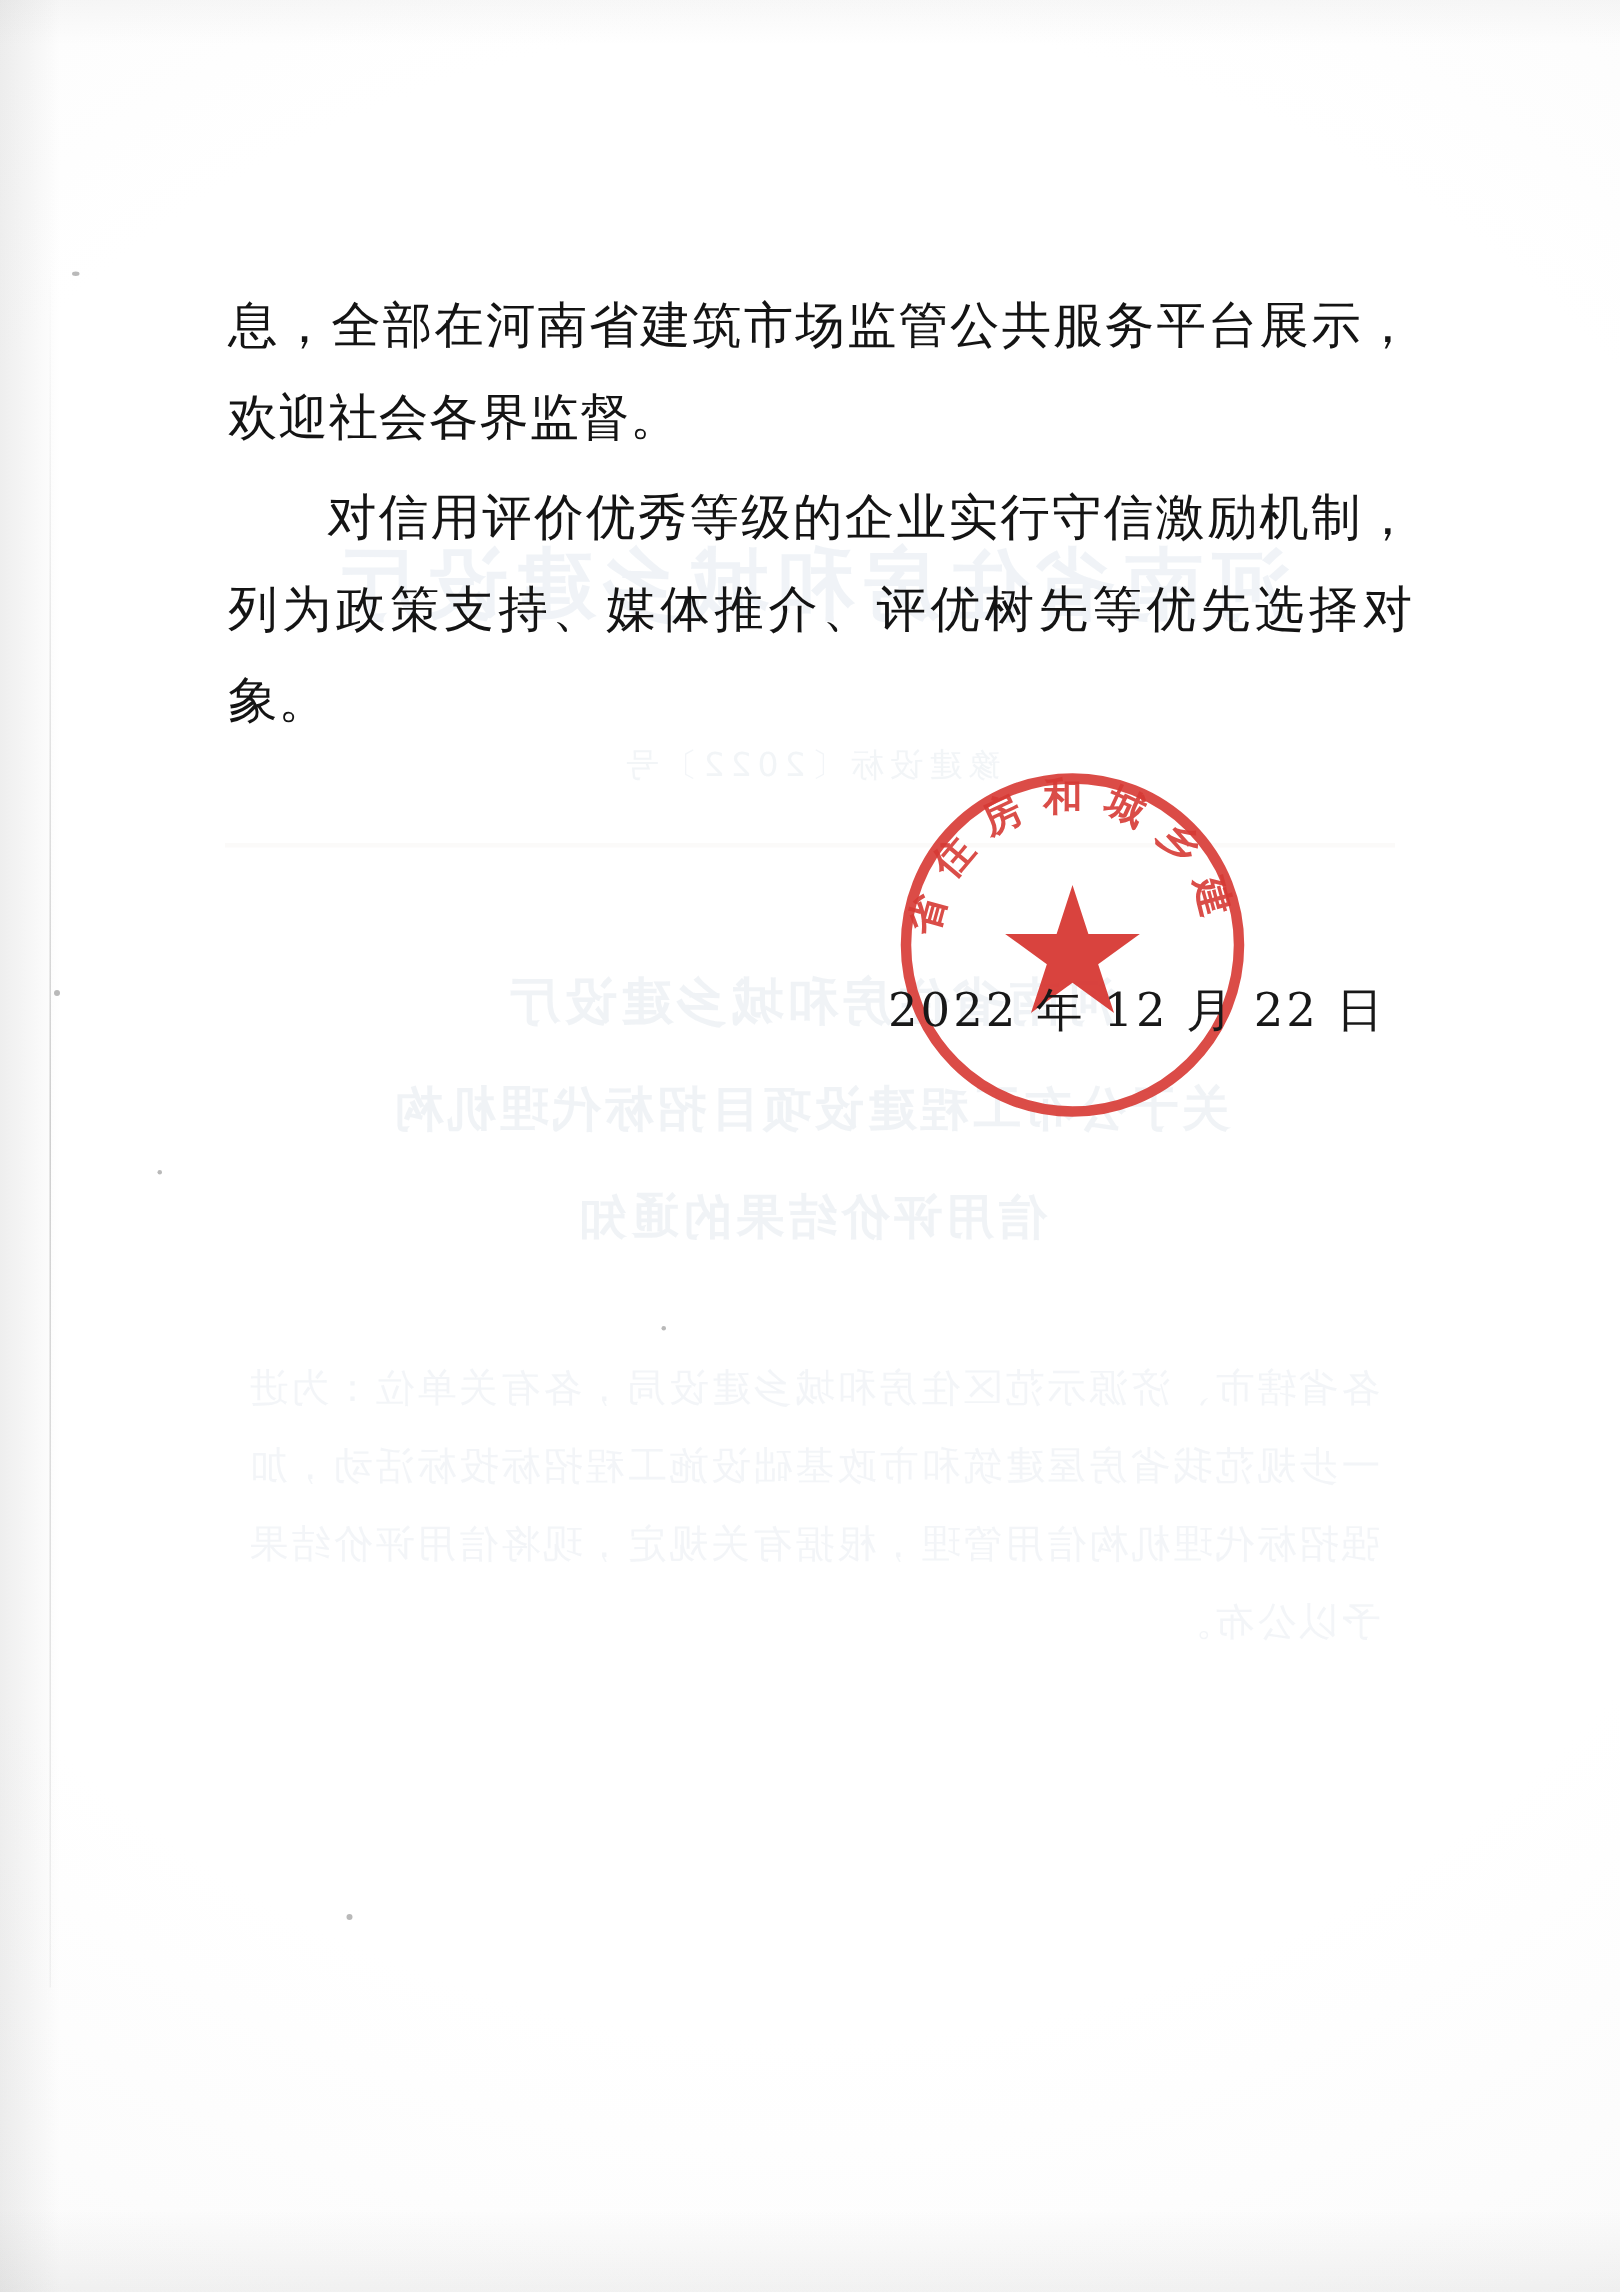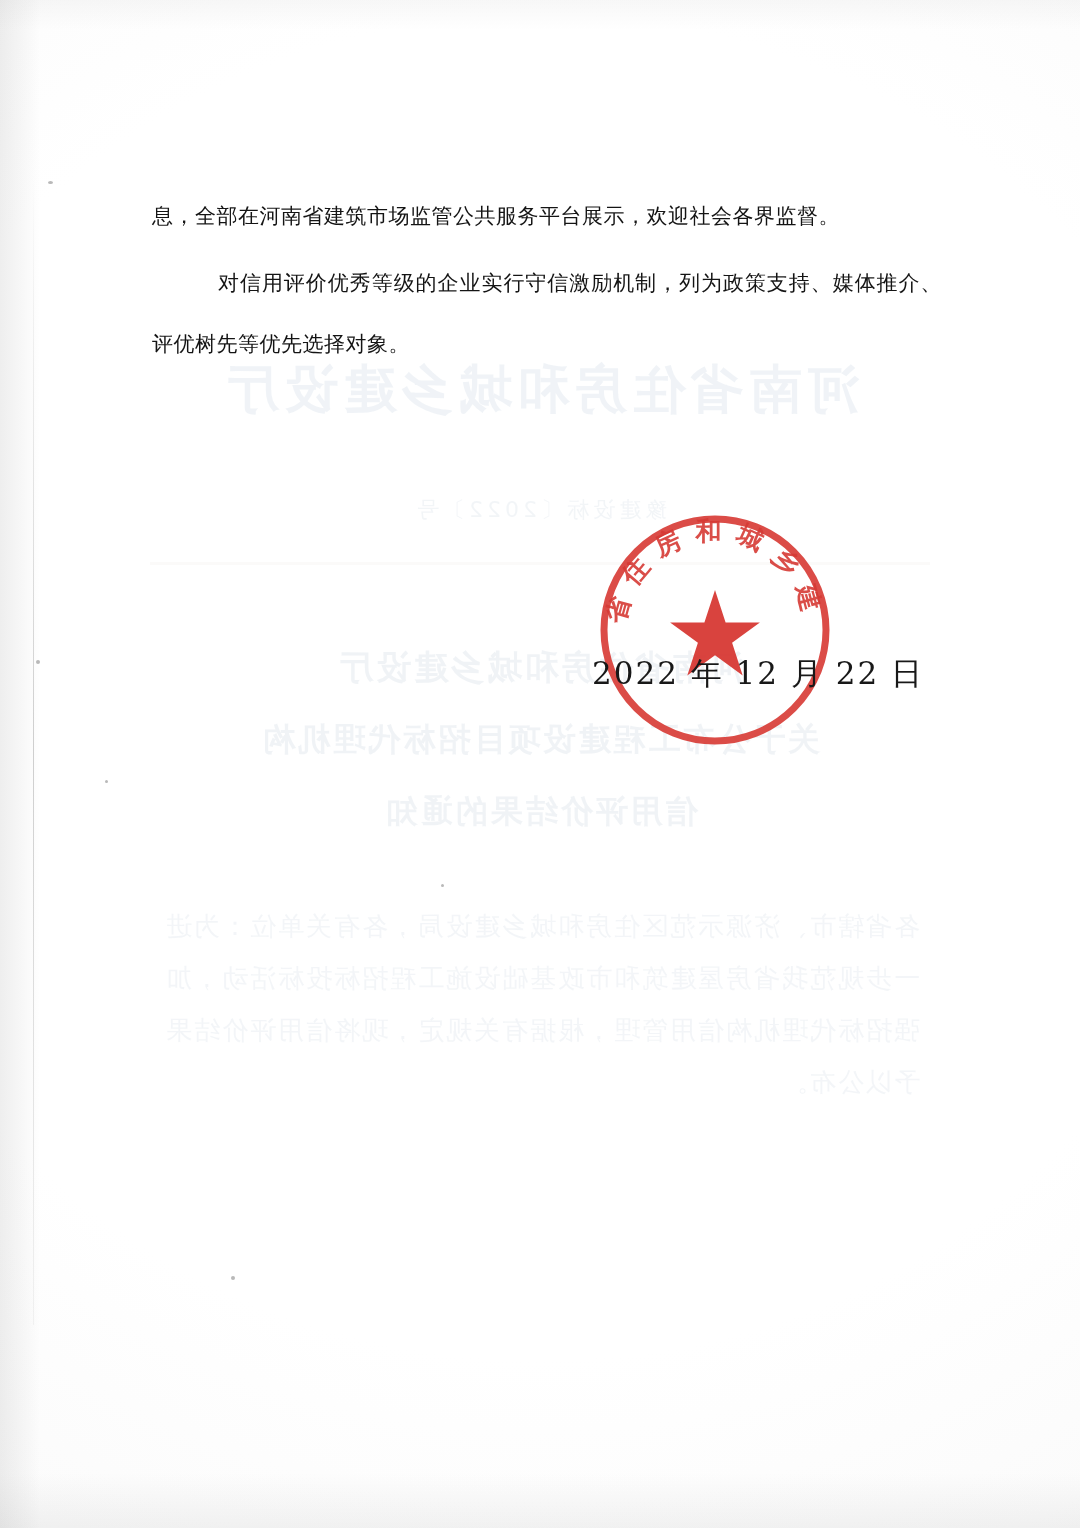--- a/index.html
+++ b/index.html
@@ -134,21 +134,21 @@
     letter-spacing: 2px;
     color: #a6b8cb;
   }
 
   
   .body-text {
     position: absolute;
     left: 152px;
     top: 186px;
     width: 790px;
-    font-size: 21px;
+    font-size: 33px;
     line-height: 61px;
     color: #141414;
     letter-spacing: 0.5px;
     font-family: "DejaVu Serif", "Liberation Serif", serif;
   }
   .para {
     margin: 0 0 6px 0;
     text-align: justify;
     text-justify: inter-character;
   }

